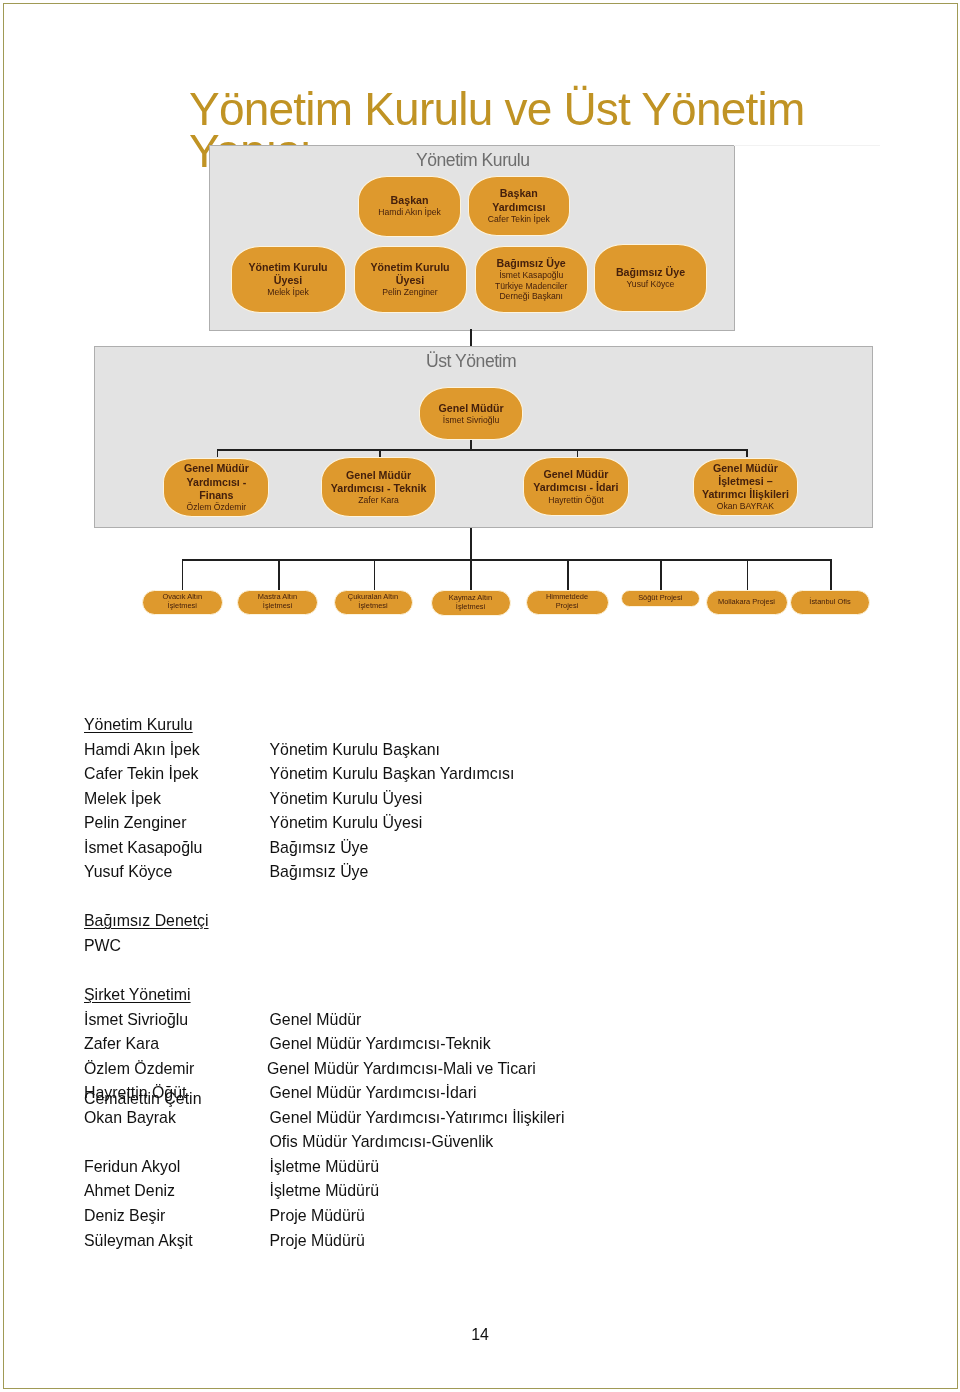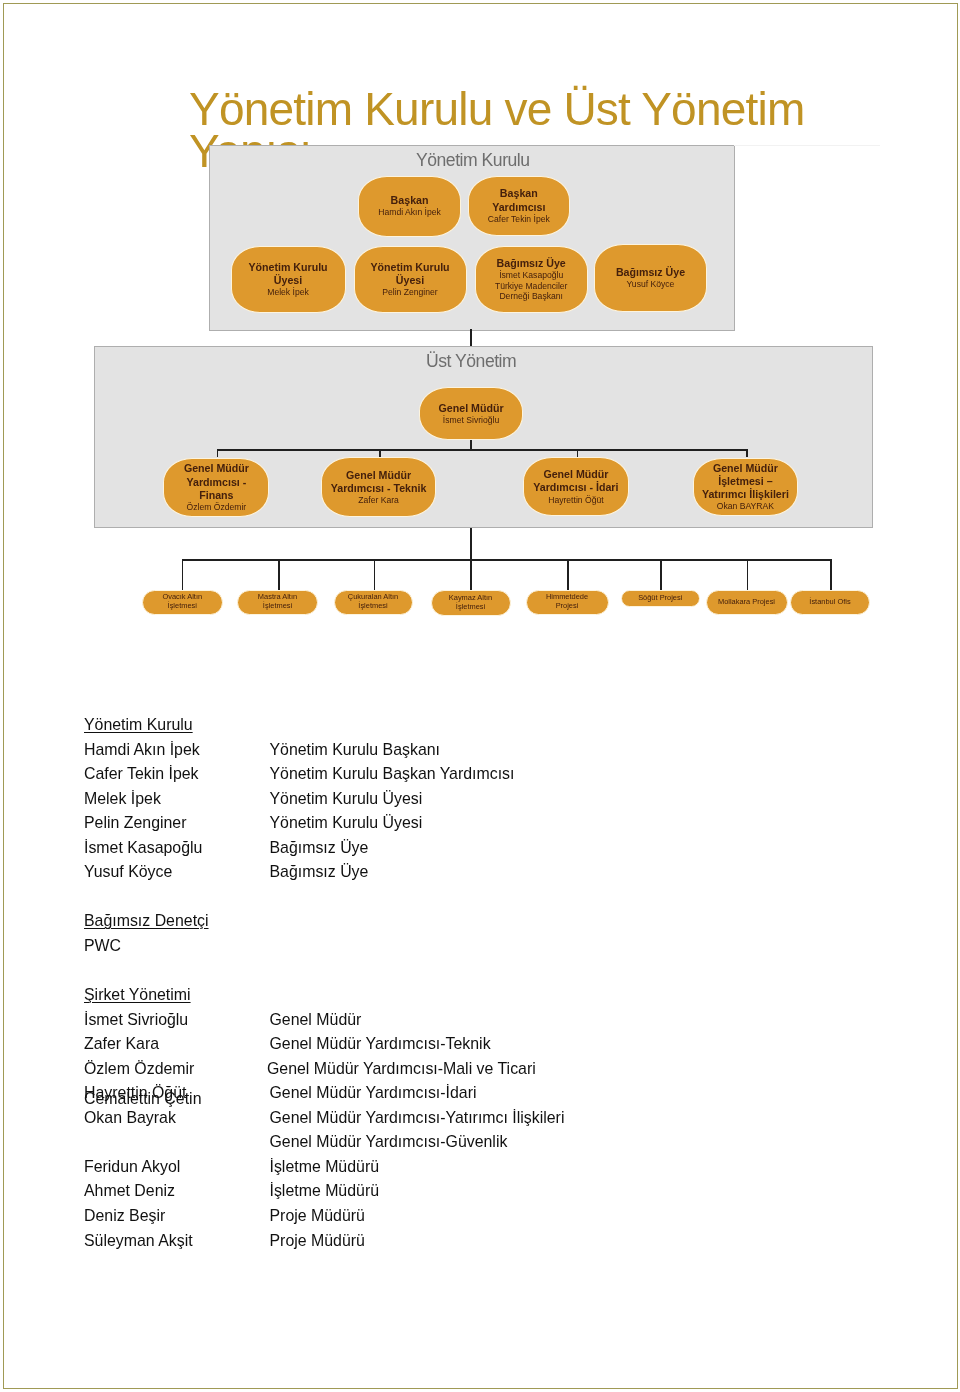--- a/index.html
+++ b/index.html
@@ -158,23 +158,24 @@
       <div class="tx" style="left: 269.5px; top: 1010.6px;">Genel Müdür</div>
       <div class="tx" style="left: 84px; top: 1035.15px;">Zafer Kara</div>
       <div class="tx" style="left: 269.5px; top: 1035.15px;">Genel Müdür Yardımcısı-Teknik</div>
       <div class="tx" style="left: 84px; top: 1059.7px;">Özlem Özdemir</div>
       <div class="tx" style="left: 267px; top: 1059.7px;">Genel Müdür Yardımcısı-Mali ve Ticari</div>
       <div class="tx" style="left: 84px; top: 1084.25px;">Hayrettin Öğüt</div>
       <div class="tx" style="left: 269.5px; top: 1084.25px;">Genel Müdür Yardımcısı-İdari</div>
       <div class="tx" style="left: 84px; top: 1108.8px;">Okan Bayrak</div>
       <div class="tx" style="left: 269.5px; top: 1108.8px;">Genel Müdür Yardımcısı-Yatırımcı İlişkileri</div>
       <div class="tx" style="left: 84px; top: 1090px;">Cemalettin Çetin</div>
-      <div class="tx" style="left: 269.5px; top: 1133.35px;">Genel Müdür Yardımcısı-Güvenlik</div>
+      <div class="tx" style="left: 269.5px; top: 1133.35px;">Ofis Müdür Yardımcısı-Güvenlik</div>
       <div class="tx" style="left: 84px; top: 1157.9px;">Feridun Akyol</div>
       <div class="tx" style="left: 269.5px; top: 1157.9px;">İşletme Müdürü</div>
       <div class="tx" style="left: 84px; top: 1182.45px;">Ahmet Deniz</div>
       <div class="tx" style="left: 269.5px; top: 1182.45px;">İşletme Müdürü</div>
       <div class="tx" style="left: 84px; top: 1207px;">Deniz Beşir</div>
       <div class="tx" style="left: 269.5px; top: 1207px;">Proje Müdürü</div>
       <div class="tx" style="left: 84px; top: 1231.55px;">Süleyman Akşit</div>
       <div class="tx" style="left: 269.5px; top: 1231.55px;">Proje Müdürü</div>
     </div>
+  <div class="pagenum">14</div>
 </div>
 
 </body></html>

